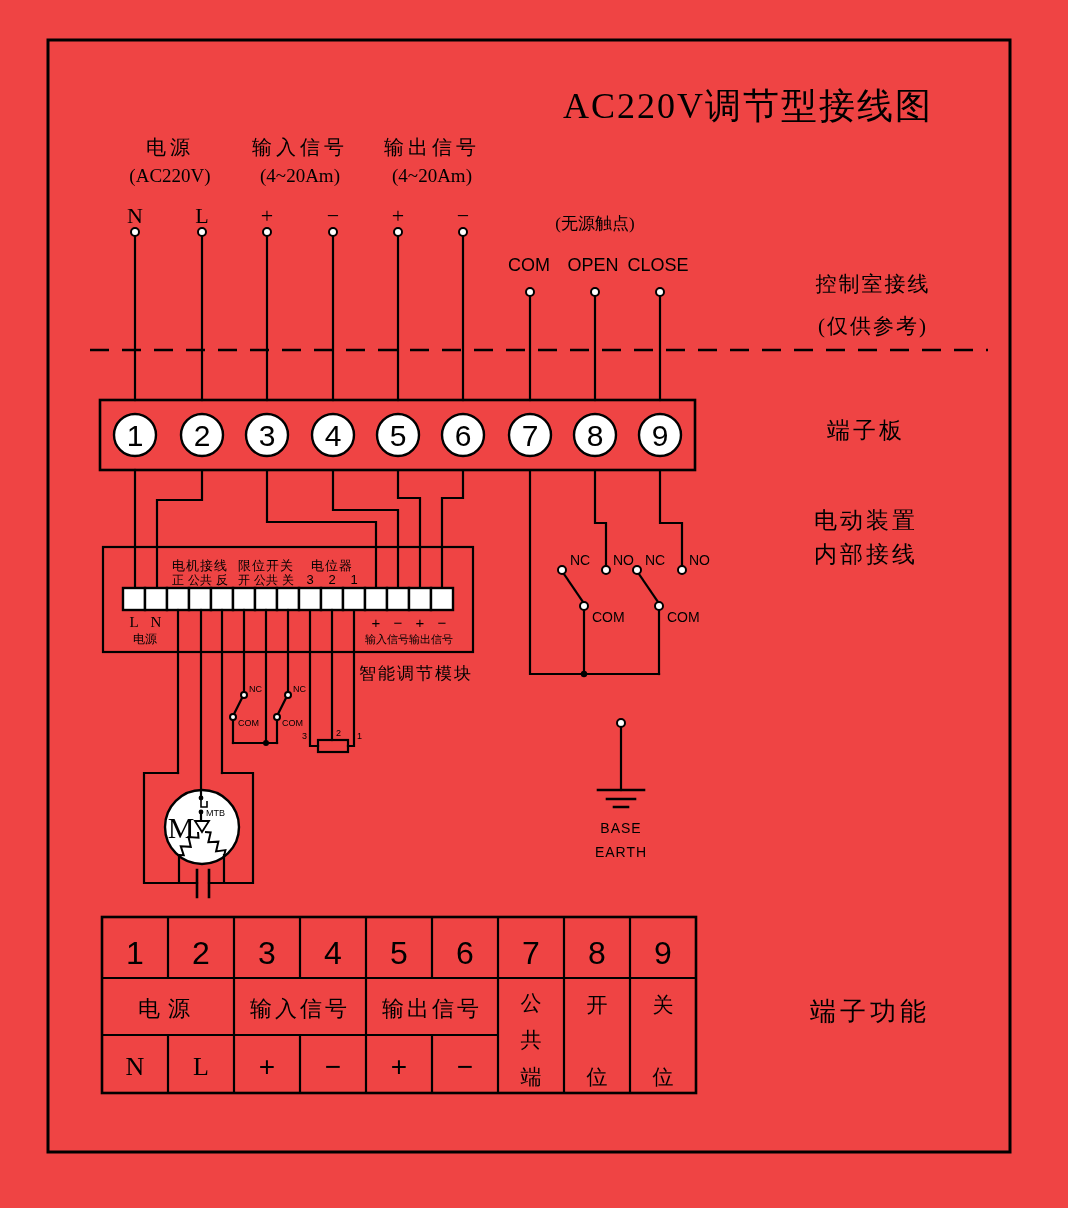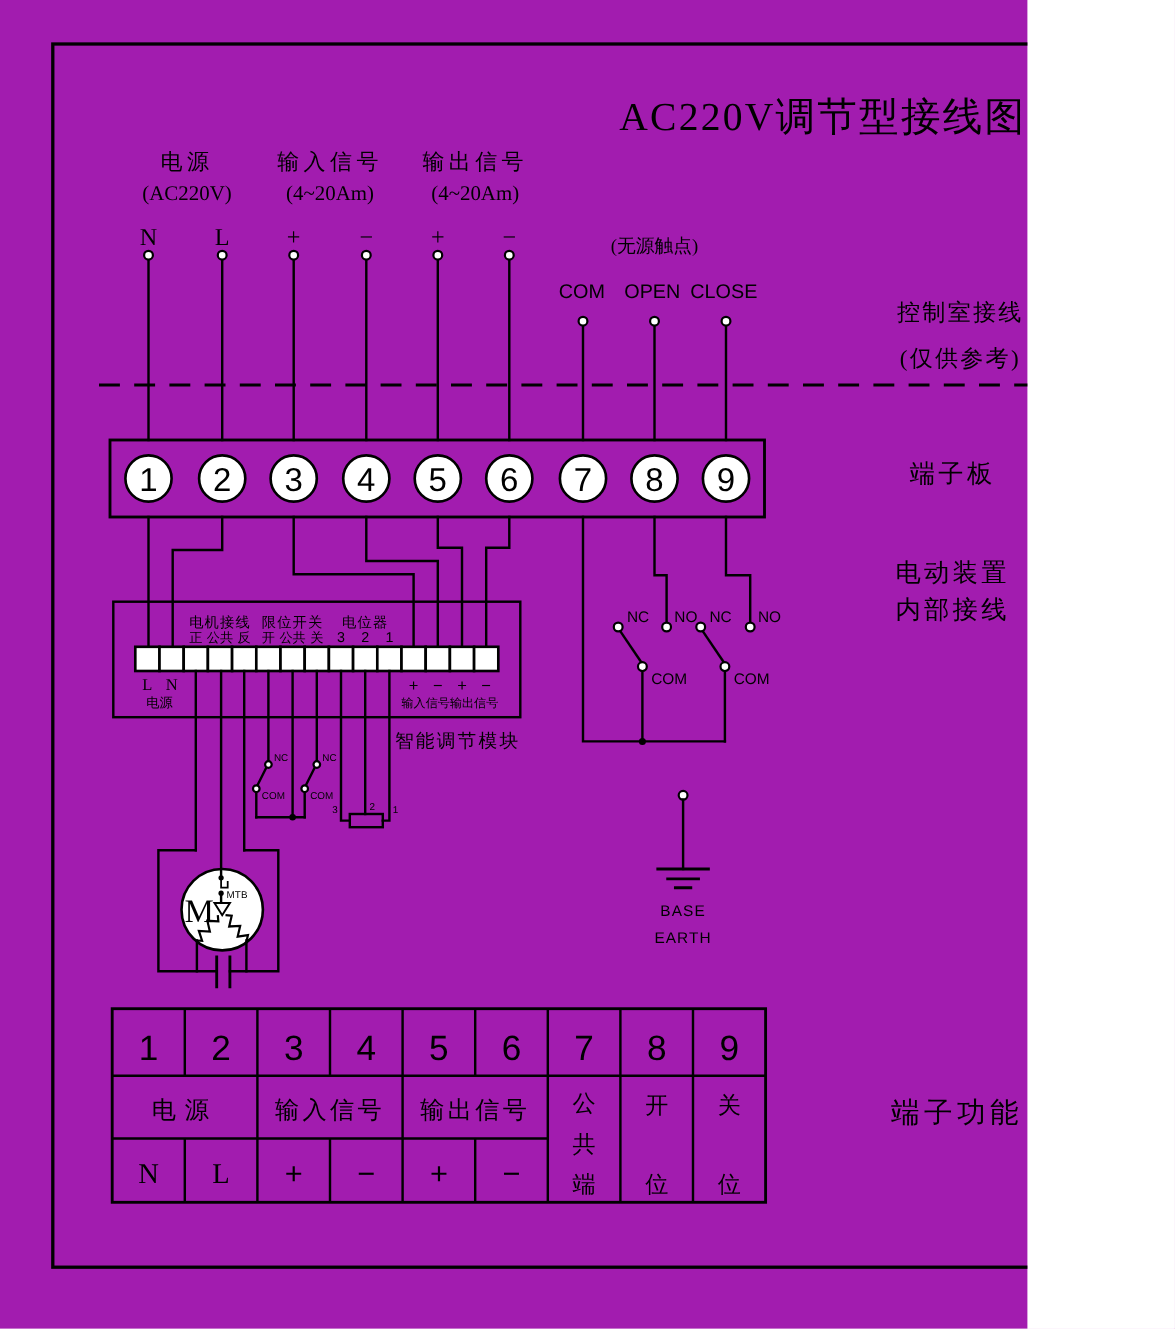--- a/index.html
+++ b/index.html
@@ -1,16 +1,16 @@
 <!DOCTYPE html>
 <html><head>
 <meta charset="utf-8">
 <style>
   html,body{margin:0;padding:0;background:#fff;}
-  #stage{position:relative;width:913px;height:1208px;background:#a21caf;overflow:hidden;padding-left:21px;}
+  #stage{position:relative;width:1068px;height:1208px;background:#ef4444;overflow:hidden;}
   svg{position:absolute;left:0;top:0;}
   .w{stroke:#000;stroke-width:2.2;fill:none;stroke-linecap:square;}
   .w3{stroke-width:2.6;}
   .box{stroke:#000;stroke-width:2.6;fill:none;}
   .box2{stroke:#000;stroke-width:2.2;fill:none;}
   .cell{stroke:#000;stroke-width:2.4;fill:#fff;}
   .node{stroke:#000;stroke-width:2;fill:#fff;}
   .bignode{stroke:#000;stroke-width:2.4;fill:#fff;}
   .dot{fill:#000;stroke:none;}
   .dash{stroke:#000;stroke-width:2.6;fill:none;stroke-dasharray:19 13;}

